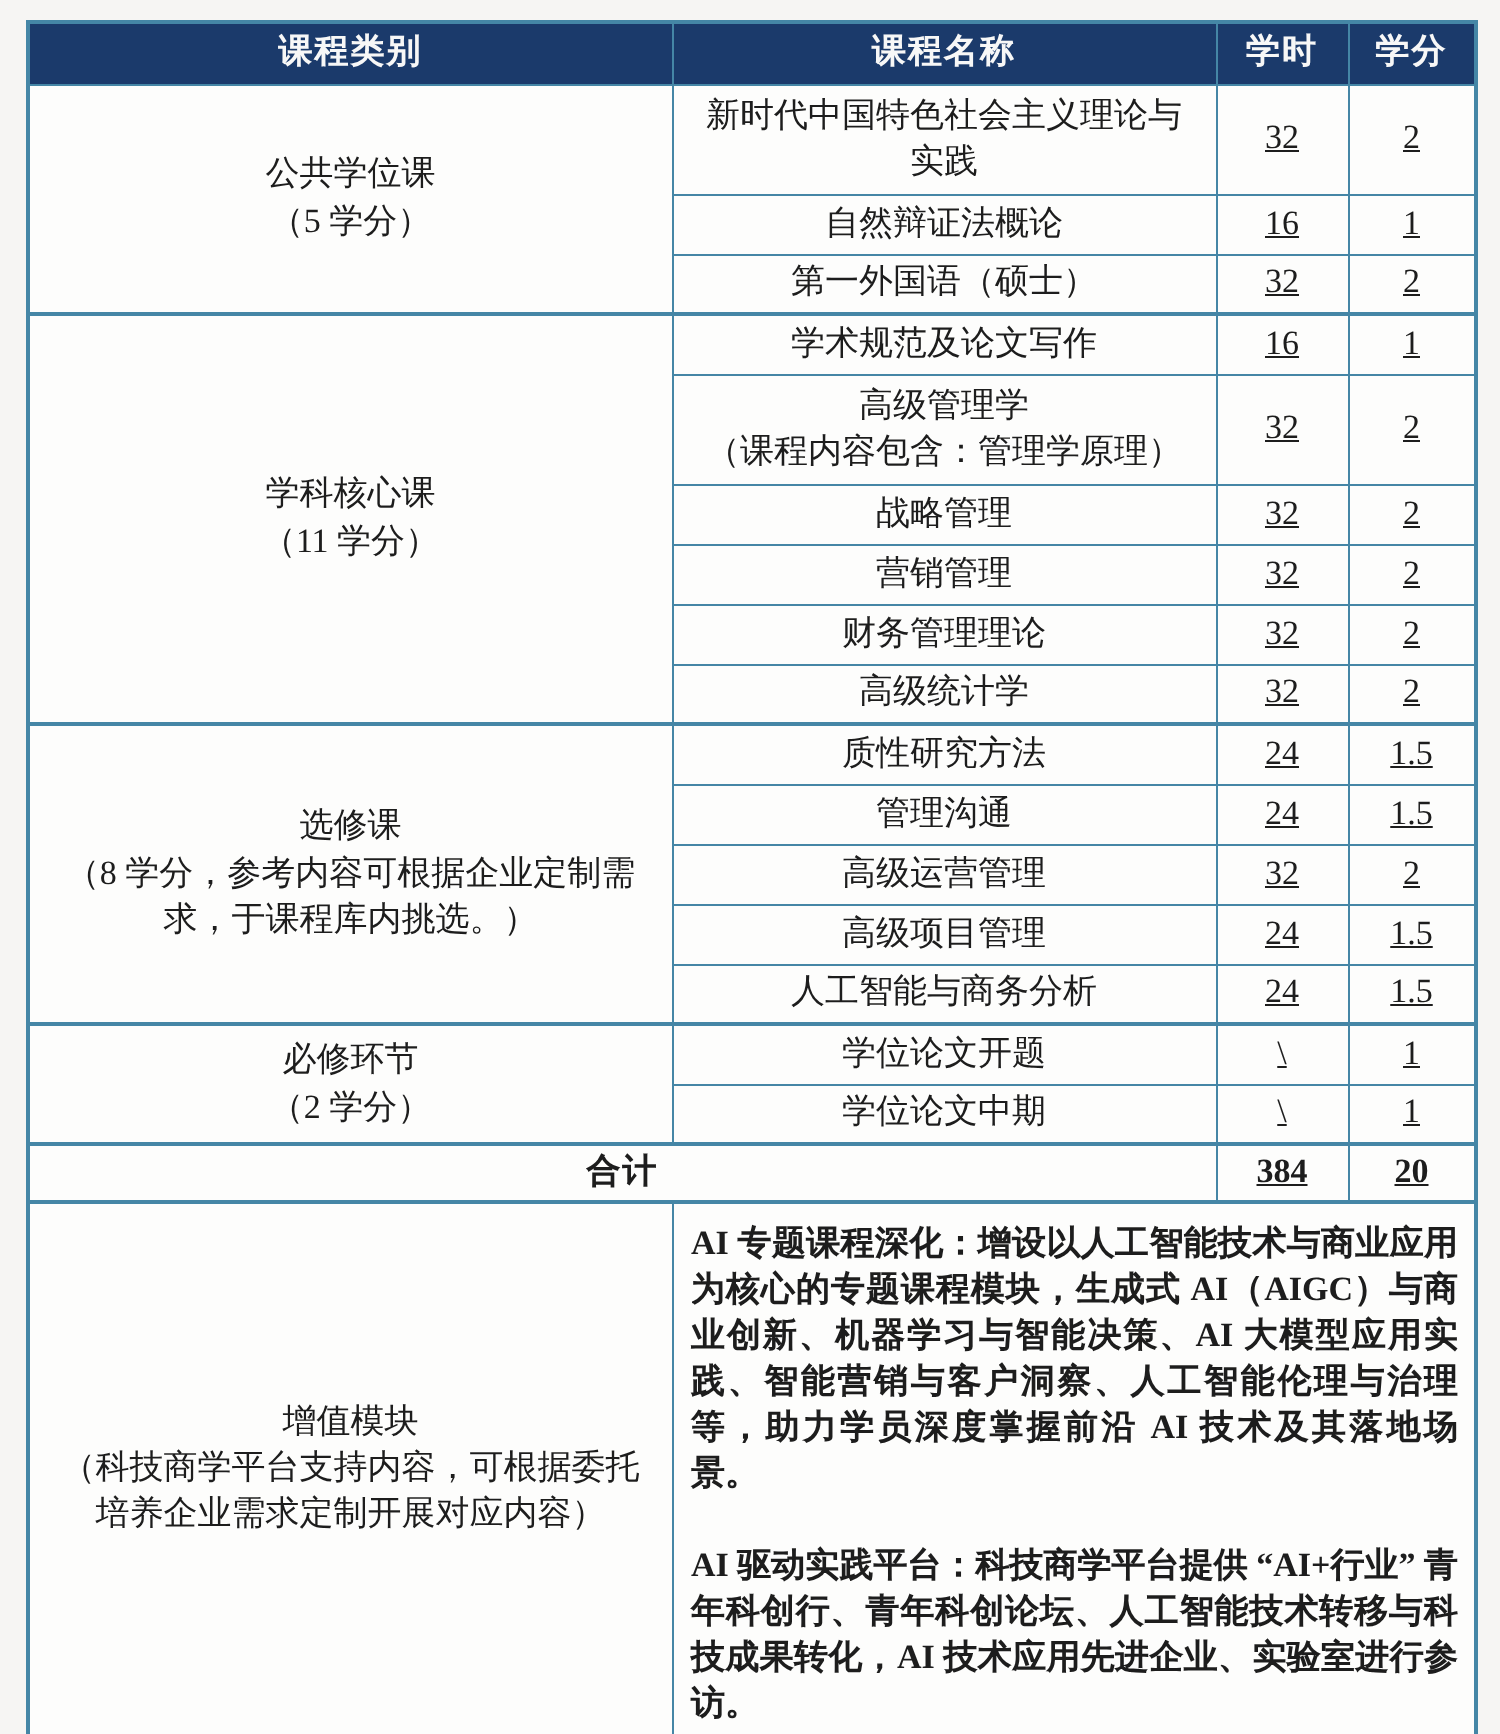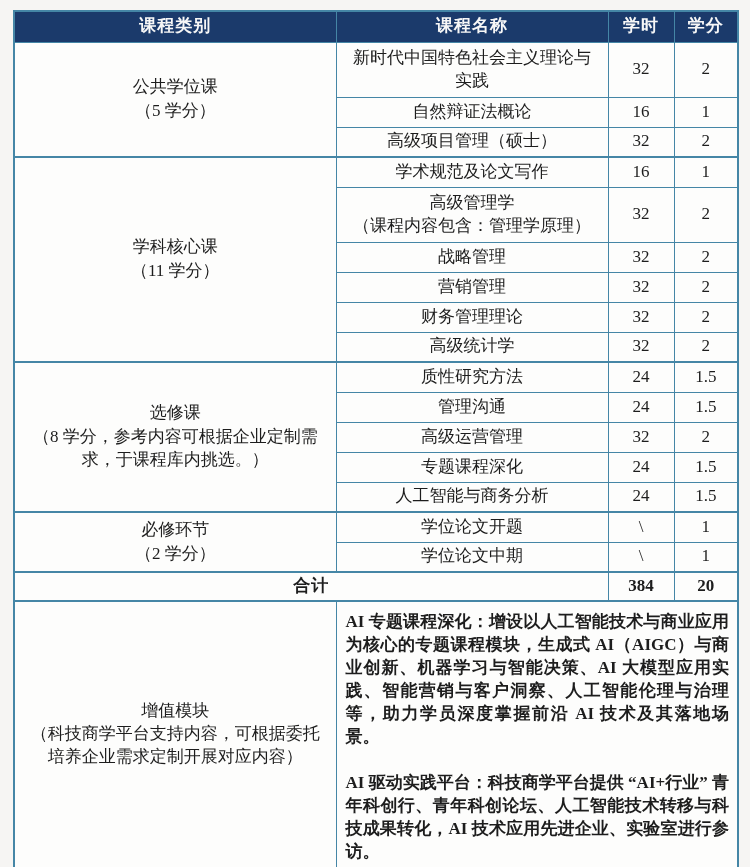--- a/index.html
+++ b/index.html
@@ -40,21 +40,21 @@
     color: #f7f7f7;
     font-weight: bold;
     height: 31px;
     letter-spacing: 1px;
   }
   tbody tr { height: 30px; }
   tr.h54 { height: 55px; }
   tr.sec-start td { border-top: 2px solid #4586a6; }
   td.cat-cell { padding: 2px 8px; }
   td.name-cell { padding: 2px 10px; font-family: Liberation Serif, serif; }
-  td.num-cell { padding: 2px 2px; }
+  td.num-cell { padding: 2px 2px; text-decoration: underline; }
   tr.total-row { height: 21px; }
   tr.total-row td { font-weight: bold; }
   td.total-label { letter-spacing: 1px; }
   td.bonus-text {
     text-align: justify;
     vertical-align: top;
     padding: 8px 8px 4px 9px;
     line-height: 23px;
     font-weight: bold;
   }
@@ -92,21 +92,21 @@
         <td class="name-cell">新时代中国特色社会主义理论与实践</td>
         <td class="num-cell">32</td>
         <td class="num-cell">2</td>
       </tr>
       <tr>
         <td class="name-cell">自然辩证法概论</td>
         <td class="num-cell">16</td>
         <td class="num-cell">1</td>
       </tr>
       <tr>
-        <td class="name-cell">高级项目管理（硕士）</td>
+        <td class="name-cell">第一外国语（硕士）</td>
         <td class="num-cell">32</td>
         <td class="num-cell">2</td>
       </tr>
 
       <tr class="sec-start">
         <td class="cat-cell" rowspan="6">
           <div>学科核心课</div>
           <div class="cat-note">（11 学分）</div>
         </td>
         <td class="name-cell">学术规范及论文写作</td>
@@ -155,21 +155,21 @@
         <td class="name-cell">管理沟通</td>
         <td class="num-cell">24</td>
         <td class="num-cell">1.5</td>
       </tr>
       <tr>
         <td class="name-cell">高级运营管理</td>
         <td class="num-cell">32</td>
         <td class="num-cell">2</td>
       </tr>
       <tr>
-        <td class="name-cell">专题课程深化</td>
+        <td class="name-cell">高级项目管理</td>
         <td class="num-cell">24</td>
         <td class="num-cell">1.5</td>
       </tr>
       <tr>
         <td class="name-cell">人工智能与商务分析</td>
         <td class="num-cell">24</td>
         <td class="num-cell">1.5</td>
       </tr>
 
       <tr class="sec-start">

